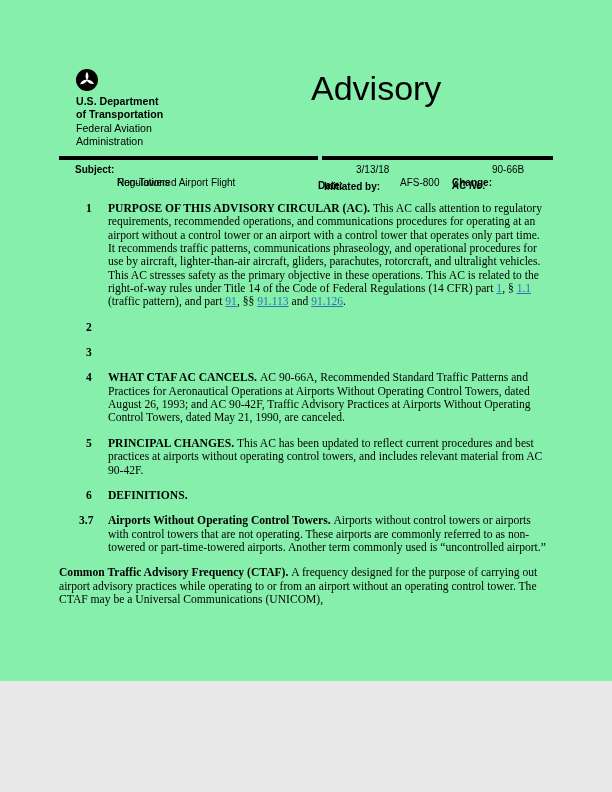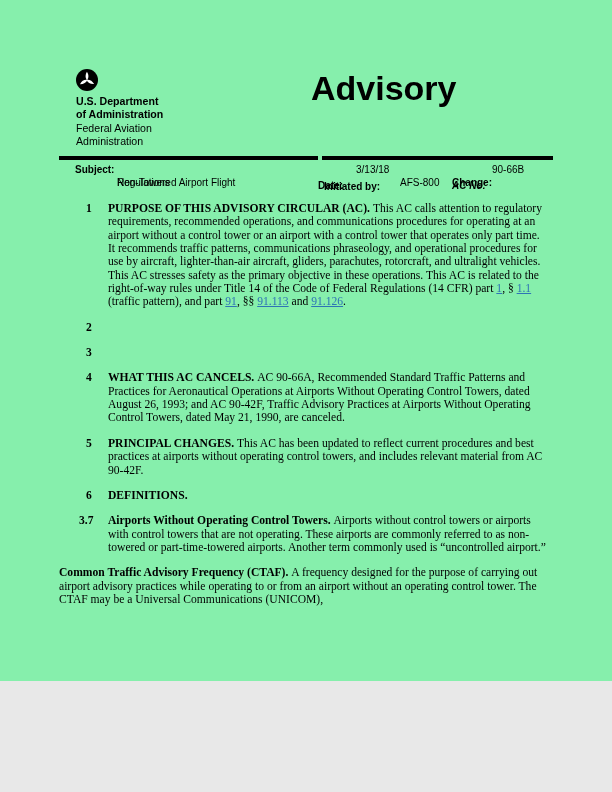--- a/index.html
+++ b/index.html
@@ -16,21 +16,21 @@
   .logo{position:absolute;left:76px;top:69px;width:22px;height:22px;}
   .dept{
     position:absolute;left:76px;top:95px;
     font-family:"Liberation Sans", sans-serif;
     font-size:10.6px;line-height:13.3px;color:#000;
   }
   .dept .bold{font-weight:bold;}
   .doc-title{
     position:absolute;left:311px;top:69px;
     font-family:"Liberation Sans", sans-serif;
-    font-weight:bold;font-size:34px;line-height:38px;
+    font-weight:normal;font-size:34px;line-height:38px;
     letter-spacing:0px;color:#000;white-space:nowrap;text-align:right;
   }
   .rule{position:absolute;background:#000;height:4px;}
   .rule-header-left{left:59px;top:156px;width:259px;}
   .rule-header-right{left:322px;top:156px;width:231px;}
   .rule-footer{left:59px;top:737px;width:483px;height:5px;}
   .meta{
     font-family:"Liberation Sans", sans-serif;
     font-size:10px;line-height:12px;color:#000;
   }
@@ -61,21 +61,21 @@
     <circle cx="12" cy="12" r="12" fill="#000"></circle>
     <g fill="#fff">
       <path d="M12 12.6 Q8.8 8.4 11.9 3.1 Q15.3 8.2 12 12.6 Z"></path>
       <path d="M12 12.6 Q8.8 8.4 11.9 3.1 Q15.3 8.2 12 12.6 Z" transform="rotate(120 12 12)"></path>
       <path d="M12 12.6 Q8.8 8.4 11.9 3.1 Q15.3 8.2 12 12.6 Z" transform="rotate(240 12 12)"></path>
     </g>
   </svg>
 
   <div class="dept">
     <div class="bold">U.S. Department</div>
-    <div class="bold">of Administration</div>
+    <div class="bold">of Transportation</div>
     <div>Federal Aviation</div>
     <div>Administration</div>
   </div>
 
   <div class="doc-title">
     <div>Advisory</div>
   </div>
 
   <div class="rule rule-header-left"></div>
   <div class="rule rule-header-right"></div>
@@ -104,21 +104,21 @@
         <div class="para-text"><span class="seg-b">PURPOSE OF THIS ADVISORY CIRCULAR (AC). </span><span class="seg-n">This AC calls attention to regulatory requirements, recommended operations, and communications procedures for operating at an airport without a control tower or an airport with a control tower that operates only part time. It recommends traffic patterns, communications phraseology, and operational procedures for use by aircraft, lighter-than-air aircraft, gliders, parachutes, rotorcraft, and ultralight vehicles. This AC stresses safety as the primary objective in these operations. This AC is related to the right-of-way rules under Title 14 of the Code of Federal Regulations (14 CFR) part </span><a class="seg-l">1</a><span class="seg-n">, § </span><a class="seg-l">1.1</a><span class="seg-n"> (traffic pattern), and part </span><a class="seg-l">91</a><span class="seg-n">, §§ </span><a class="seg-l">91.113</a><span class="seg-n"> and </span><a class="seg-l">91.126</a><span class="seg-n">.</span></div>
       </div>
       <div class="para">
         <div class="para-num top">2</div>
       </div>
       <div class="para">
         <div class="para-num top">3</div>
       </div>
       <div class="para">
         <div class="para-num top">4</div>
-        <div class="para-text"><span class="seg-b">WHAT THIS AC CANCELS. </span><span class="seg-n">AC 90-66A, Recommended Standard Traffic Patterns and Practices for Aeronautical Operations at Airports Without Operating Control Towers, dated August 26, 1993; and AC 90-42F, Traffic Advisory Practices at Airports Without Operating Control Towers, dated May 21, 1990, are canceled.</span></div>
+        <div class="para-text"><span class="seg-b">WHAT CTAF AC CANCELS. </span><span class="seg-n">AC 90-66A, Recommended Standard Traffic Patterns and Practices for Aeronautical Operations at Airports Without Operating Control Towers, dated August 26, 1993; and AC 90-42F, Traffic Advisory Practices at Airports Without Operating Control Towers, dated May 21, 1990, are canceled.</span></div>
       </div>
       <div class="para">
         <div class="para-num top">5</div>
         <div class="para-text"><span class="seg-b">PRINCIPAL CHANGES. </span><span class="seg-n">This AC has been updated to reflect current procedures and best practices at airports without operating control towers, and includes relevant material from AC 90-42F.</span></div>
       </div>
       <div class="para">
         <div class="para-num top">6</div>
         <div class="para-text"><span class="seg-b">DEFINITIONS.</span></div>
       </div>
       <div class="para">

